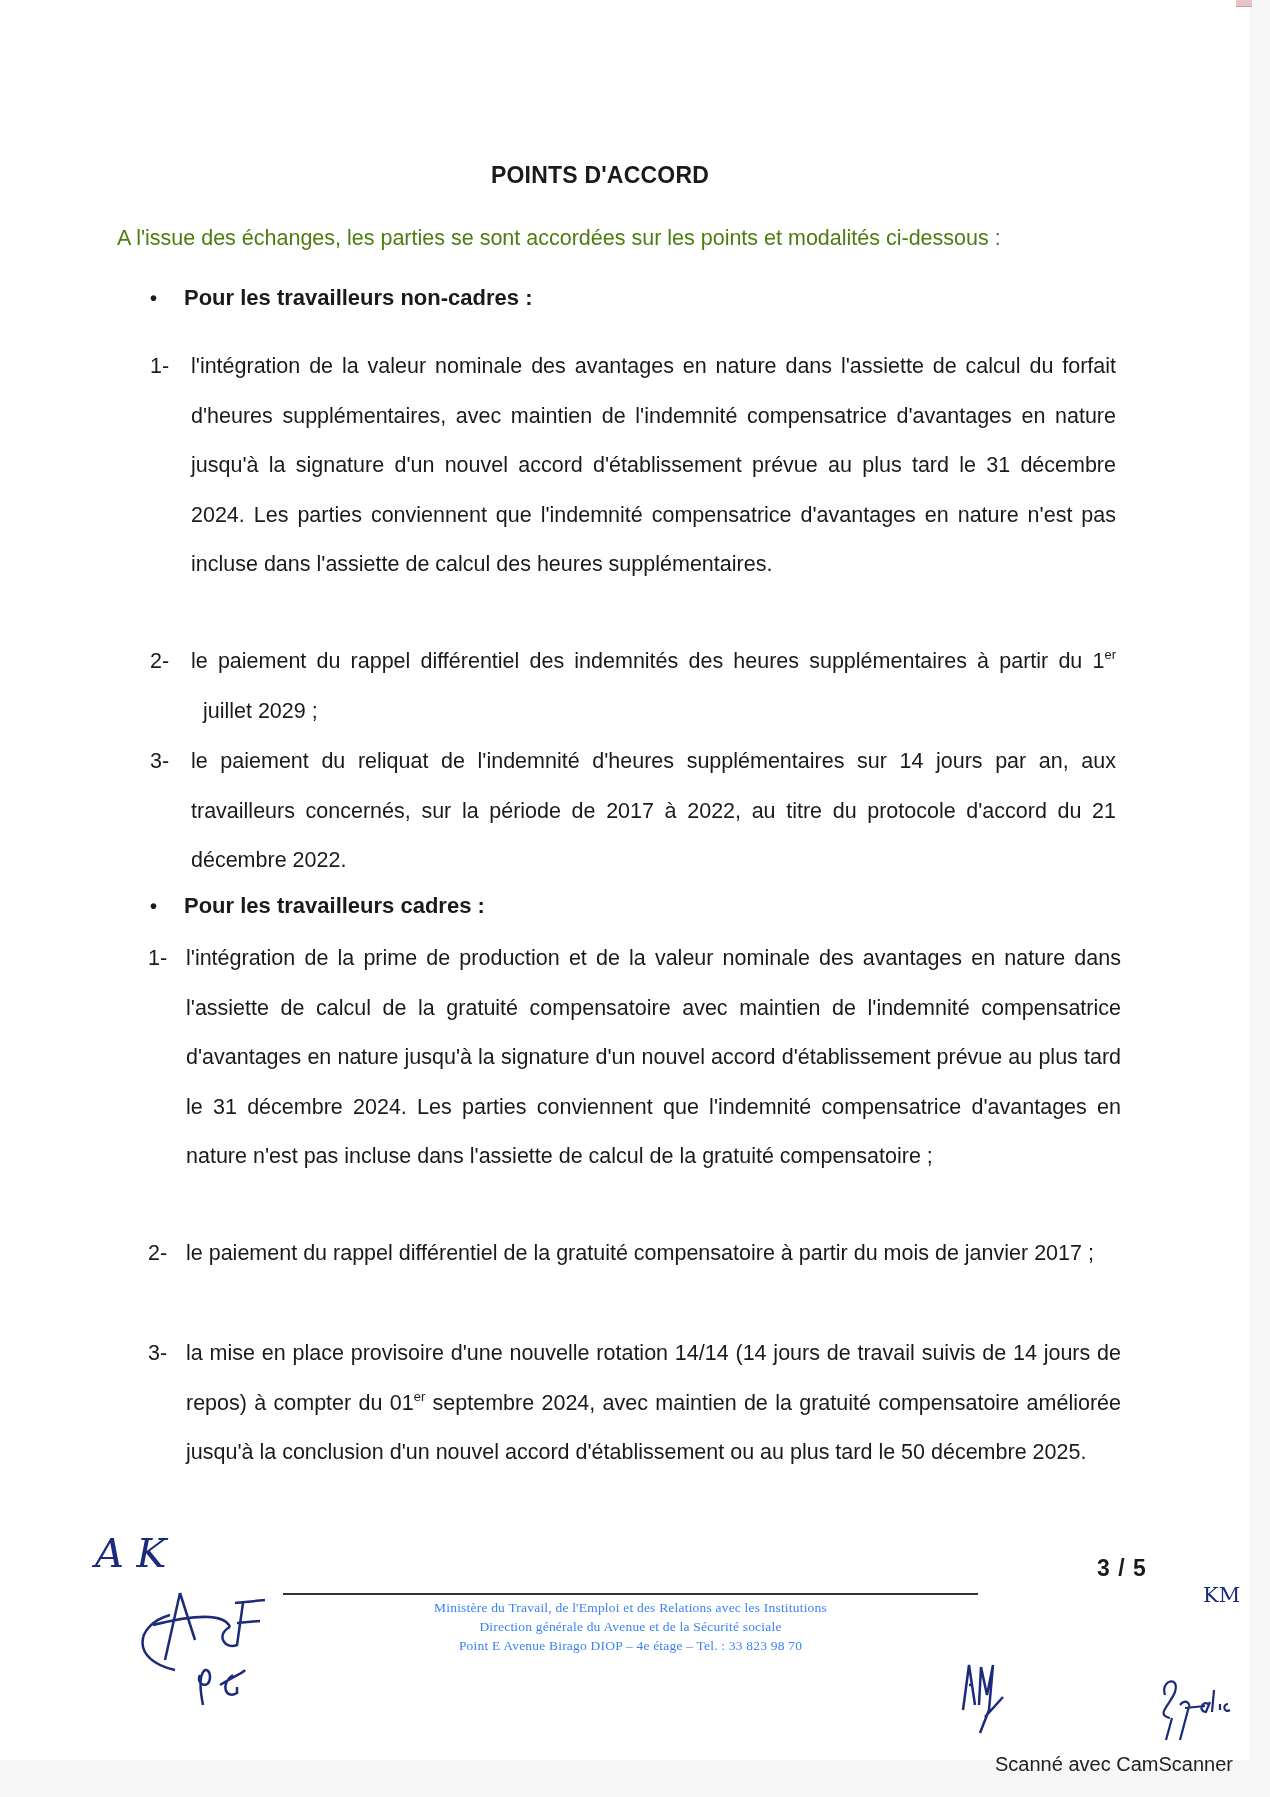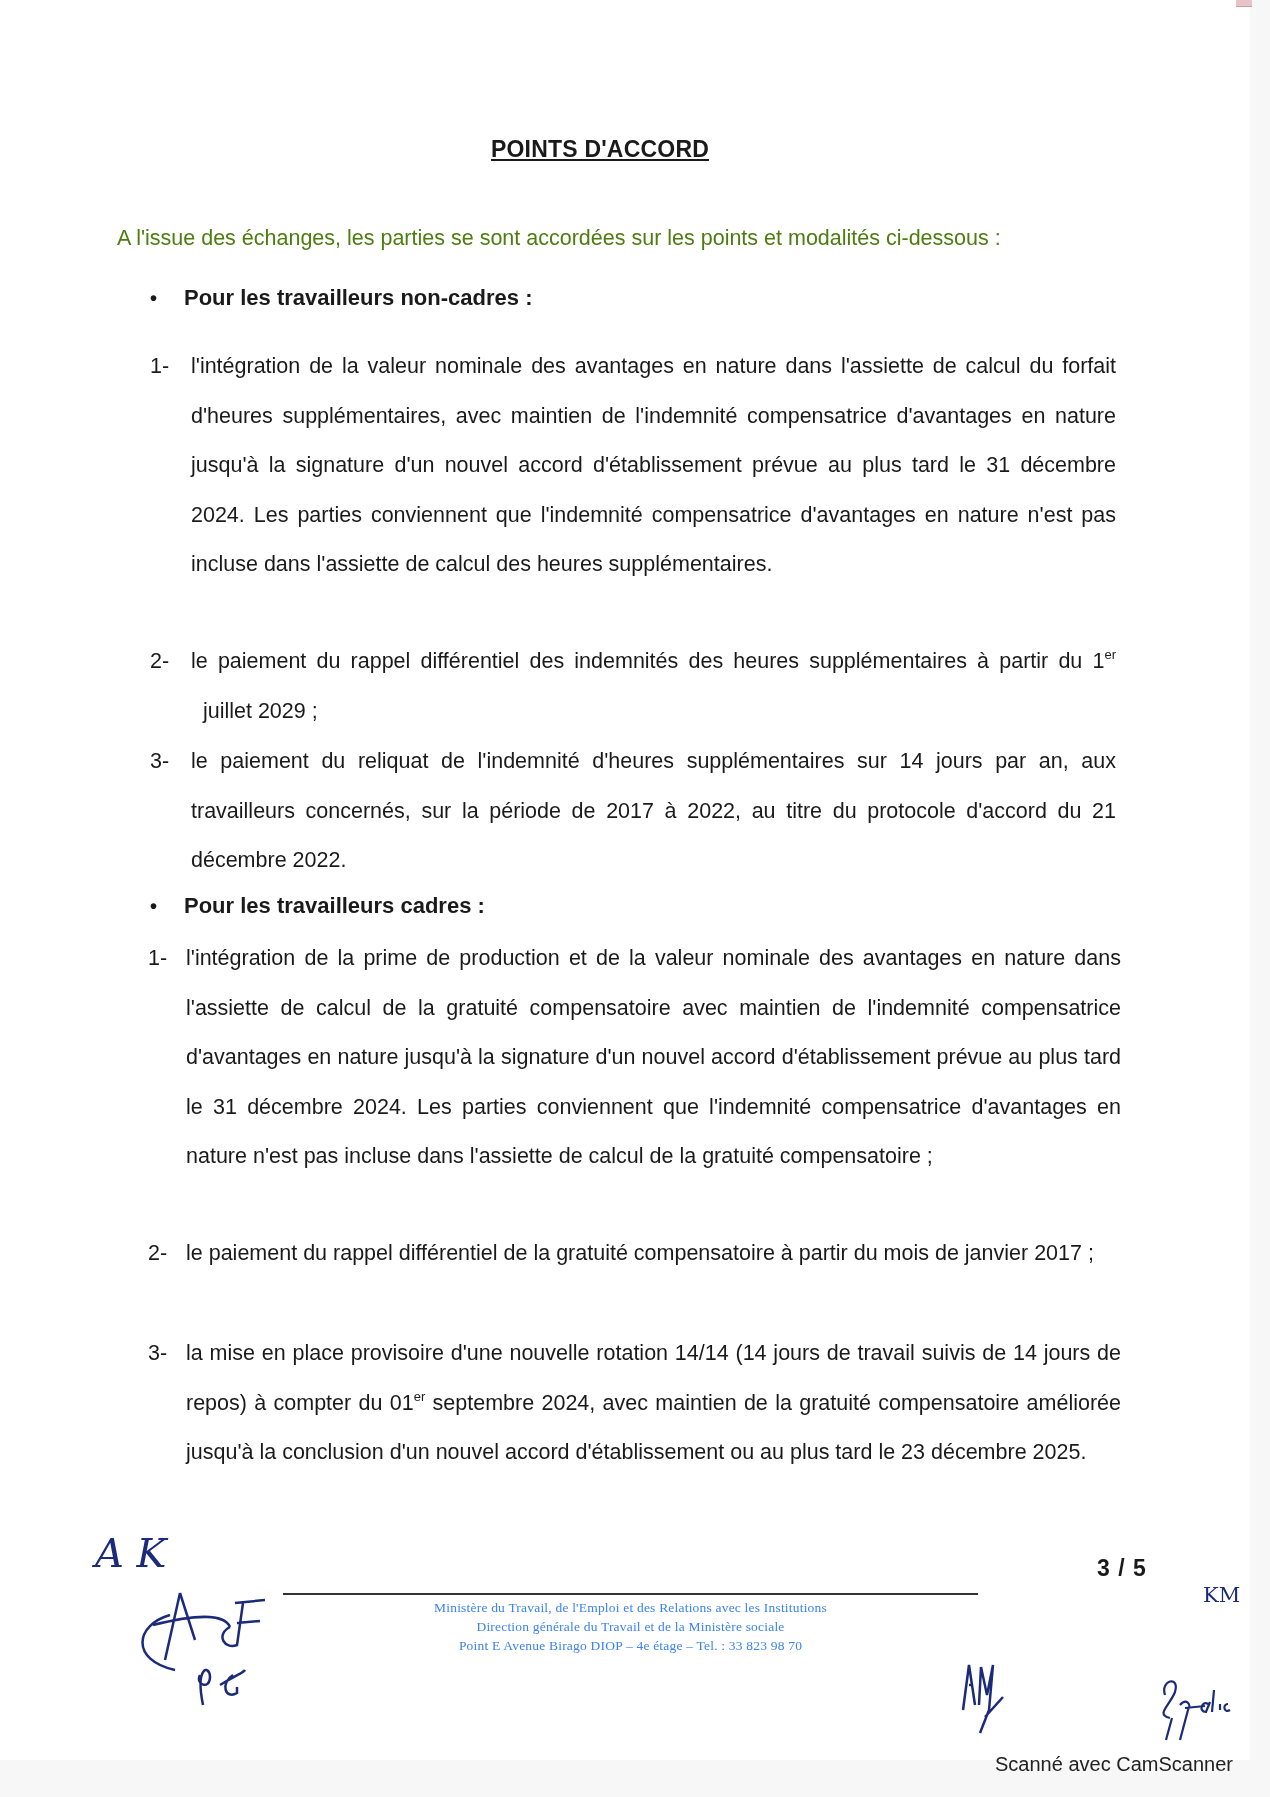--- a/index.html
+++ b/index.html
@@ -11,22 +11,22 @@
   }
   .page {
     position: absolute; left: 0; top: 0; width: 1250px; height: 1760px;
     background: #ffffff;
   }
   .corner-mark {
     position: absolute; left: 1236px; top: 0; width: 16px; height: 6px;
     background: #e8c4c8; border-bottom: 1px solid #c9a0a8;
   }
   .title {
-    position: absolute; left: 0; width: 1200px; top: 136px; text-align: center;
-    font-weight: bold; font-size: 23px; text-decoration: underline;
+    position: absolute; left: 0; width: 1200px; top: 162px; text-align: center;
+    font-weight: bold; font-size: 23px; 
     letter-spacing: 0.2px;
   }
   .intro {
     position: absolute; left: 117px; top: 226px; font-size: 21.5px; color: #4d7c0f;
   }
   .section-head {
     position: absolute; font-weight: bold; font-size: 22px; white-space: nowrap;
   }
   .section-head .bullet { display: inline-block; width: 34px; font-size: 20px; }
   .item { position: absolute; font-size: 21.5px; line-height: 49.5px; }
@@ -94,29 +94,29 @@
     <div class="body" style="left:38px; width:935px;">l'intégration de la prime de production et de la valeur nominale des avantages en nature dans l'assiette de calcul de la gratuité compensatoire avec maintien de l'indemnité compensatrice  d'avantages en nature jusqu'à la signature d'un nouvel accord d'établissement prévue au plus tard le 31 décembre 2024. Les parties conviennent que l'indemnité compensatrice d'avantages en nature n'est pas incluse dans l'assiette de calcul de la gratuité compensatoire ;</div>
   </div>
 
   <div class="item" style="left:148px; top:1229px; width:975px; height:100px;">
     <span class="num">2-</span>
     <div class="body" style="left:38px; width:935px;">le paiement du rappel différentiel de la gratuité compensatoire à partir du mois de janvier 2017 ;</div>
   </div>
 
   <div class="item" style="left:148px; top:1329px; width:975px; height:200px;">
     <span class="num">3-</span>
-    <div class="body" style="left:38px; width:935px;"><span>la mise en place provisoire d'une nouvelle rotation 14/14 (14 jours de travail suivis de 14 jours de repos) à compter du 01</span><sup>er</sup><span> septembre 2024, avec maintien de la gratuité compensatoire améliorée jusqu'à la conclusion d'un nouvel accord d'établissement ou au plus tard le 23 décembre 2025.</span></div>
+    <div class="body" style="left:38px; width:935px;"><span>la mise en place provisoire d'une nouvelle rotation 14/14 (14 jours de travail suivis de 14 jours de repos) à compter du 01</span><sup>er</sup><span> septembre 2024, avec maintien de la gratuité compensatoire améliorée jusqu'à la conclusion d'un nouvel accord d'établissement ou au plus tard le 50 décembre 2025.</span></div>
   </div>
 
   <div class="page-number">3 / 5</div>
 
   <div class="footer-rule"></div>
   <div class="footer">
     <div>Ministère du Travail, de l'Emploi et des Relations avec les Institutions</div>
-    <div>Direction générale du Travail et de la Ministère sociale</div>
+    <div>Direction générale du Avenue et de la Sécurité sociale</div>
     <div>Point E  Avenue Birago DIOP – 4e étage – Tel. : 33 823 98 70</div>
   </div>
 
   <div class="signature" style="left:95px; top:1530px; font-size:40px;">A K</div>
 
   <svg class="sig-svg" style="left:125px; top:1565px;" width="170" height="150">
     <path d="M55 28 L40 95 M55 28 L70 75 M28 60 C 75 48, 100 50, 105 62" stroke="#1b2a7a" stroke-width="2.5" fill="none"></path>
     <path d="M45 50 C 10 60, 5 95, 50 105" stroke="#1b2a7a" stroke-width="2.5" fill="none"></path>
     <path d="M110 38 L140 35 M112 58 L135 56 M118 38 L112 80 C 100 85, 90 70, 105 62" stroke="#1b2a7a" stroke-width="2.5" fill="none"></path>
     <path d="M75 110 C 70 120, 85 125, 85 112 C 85 100, 70 100, 78 140 M95 120 C 115 108, 118 108, 120 105 M108 110 C 95 118, 100 135, 112 128 L112 122" stroke="#1b2a7a" stroke-width="2.5" fill="none"></path>

